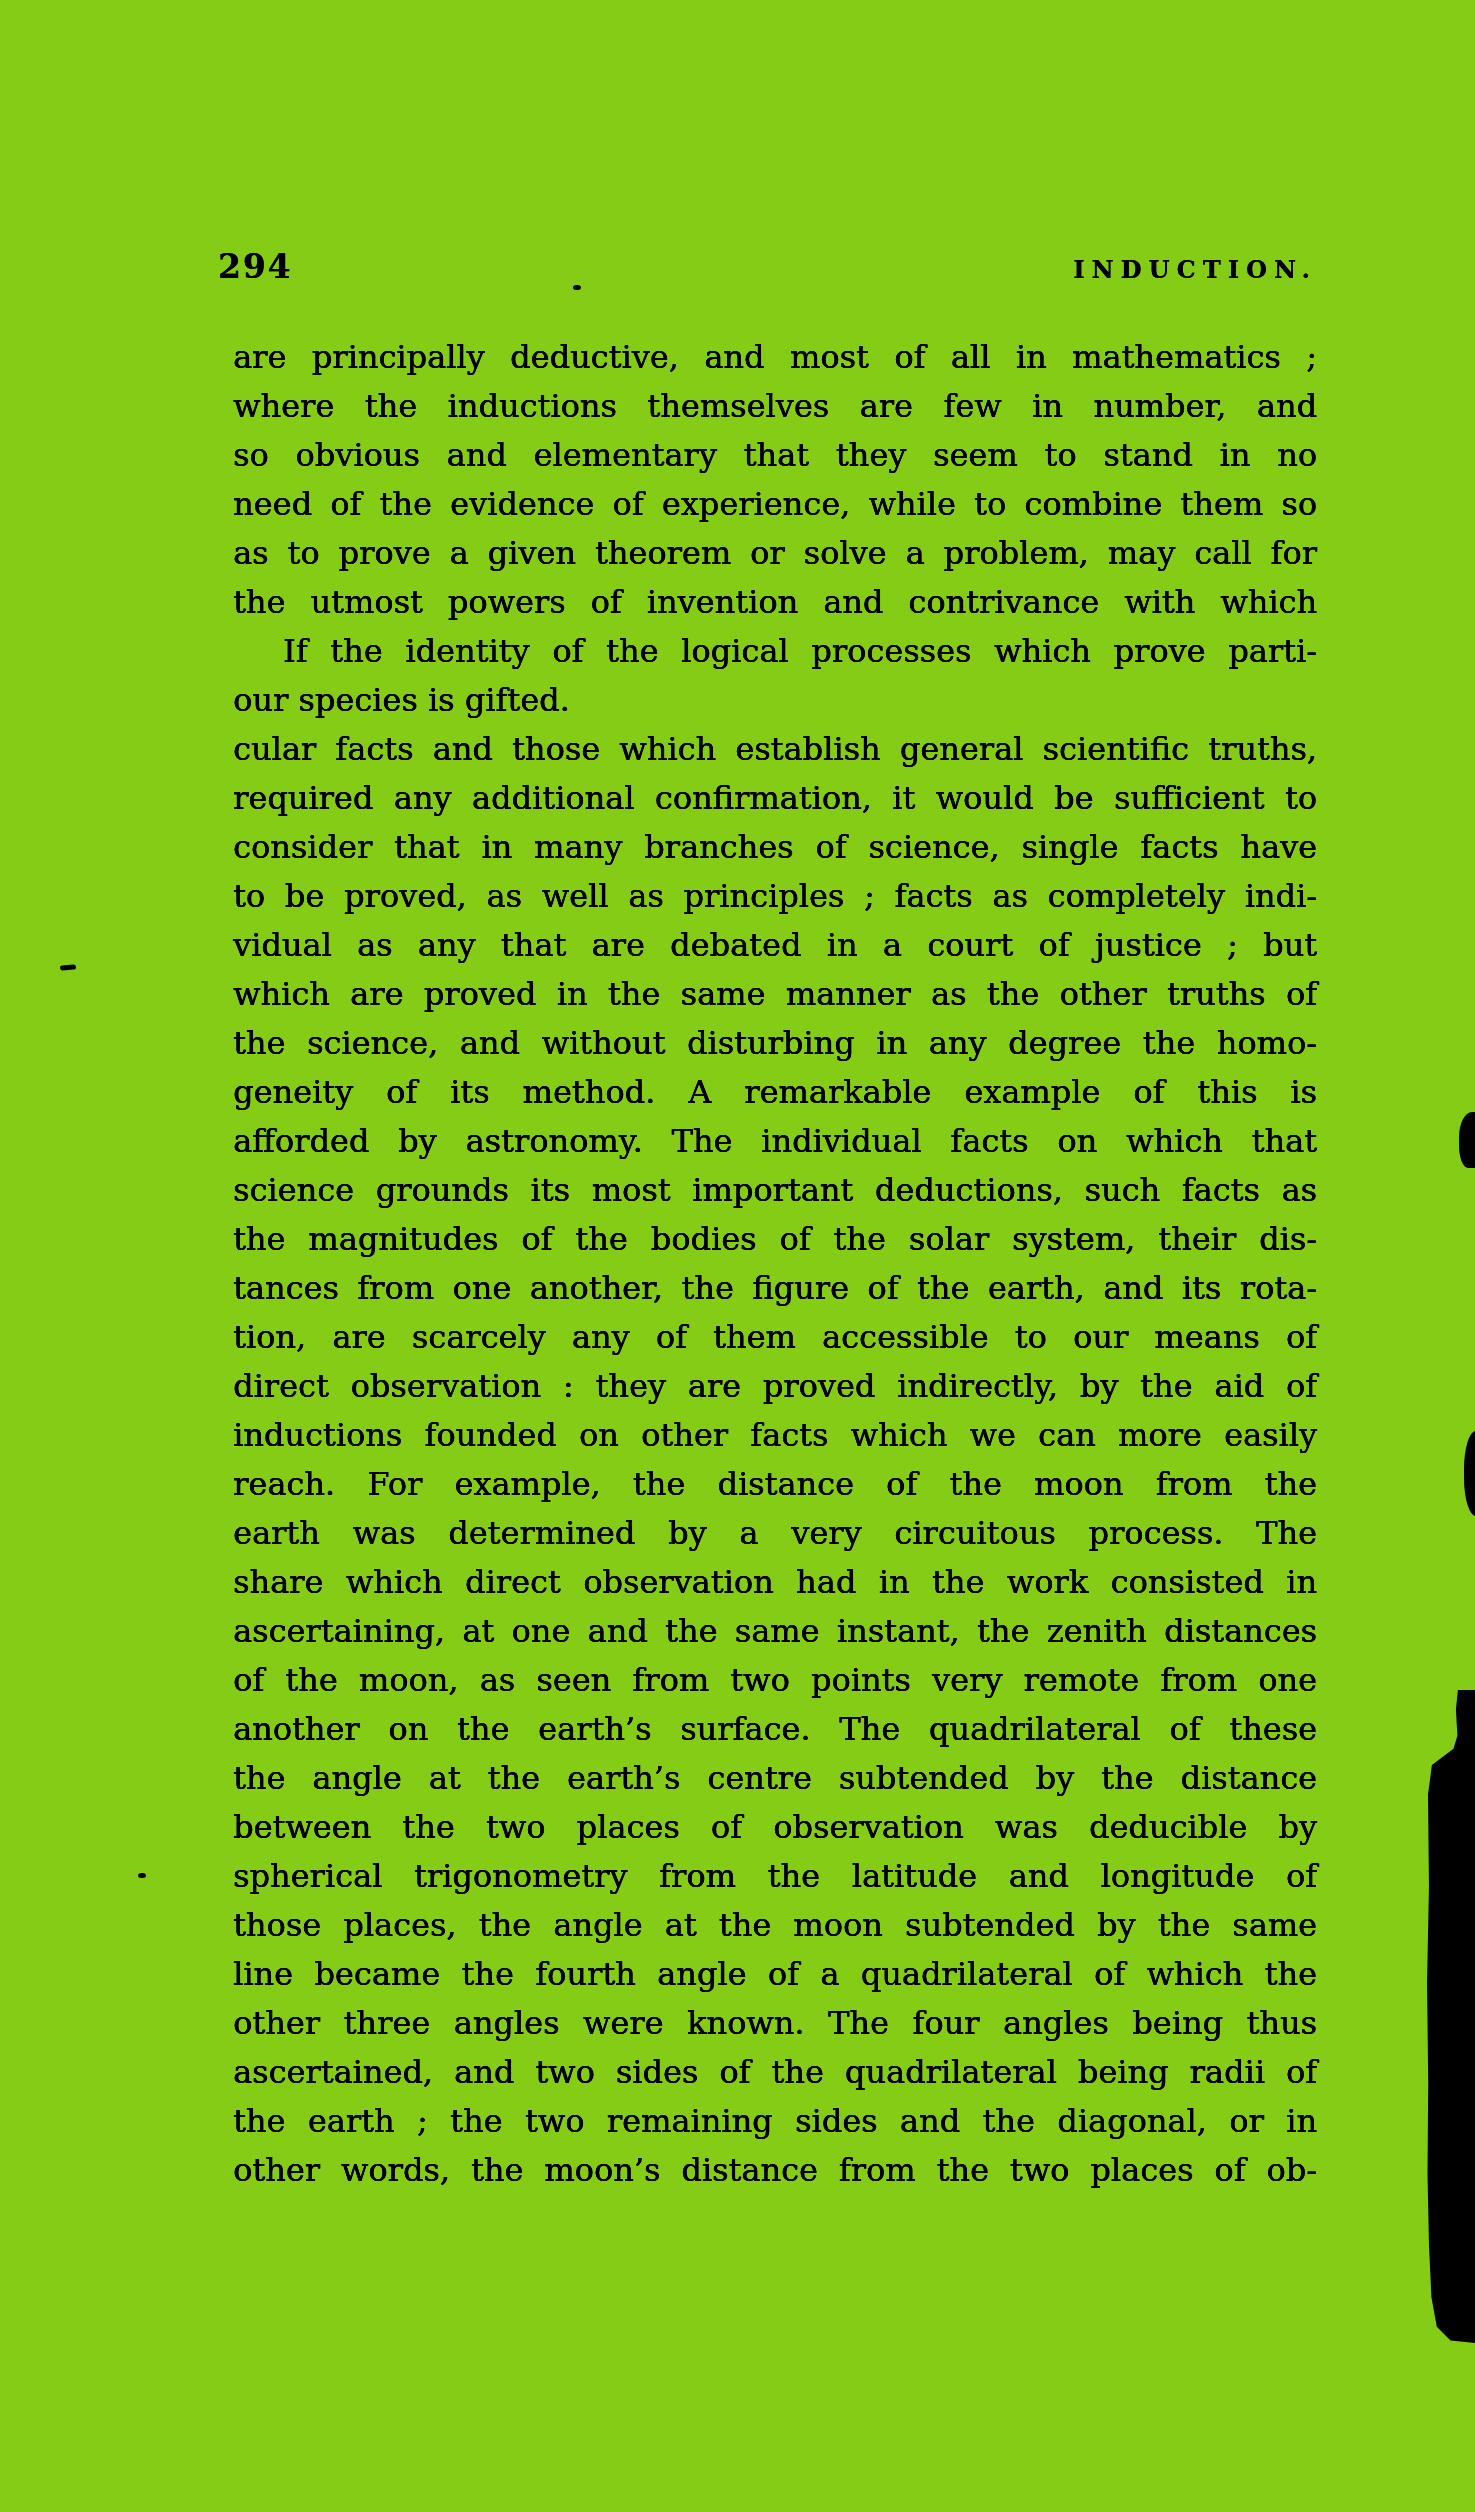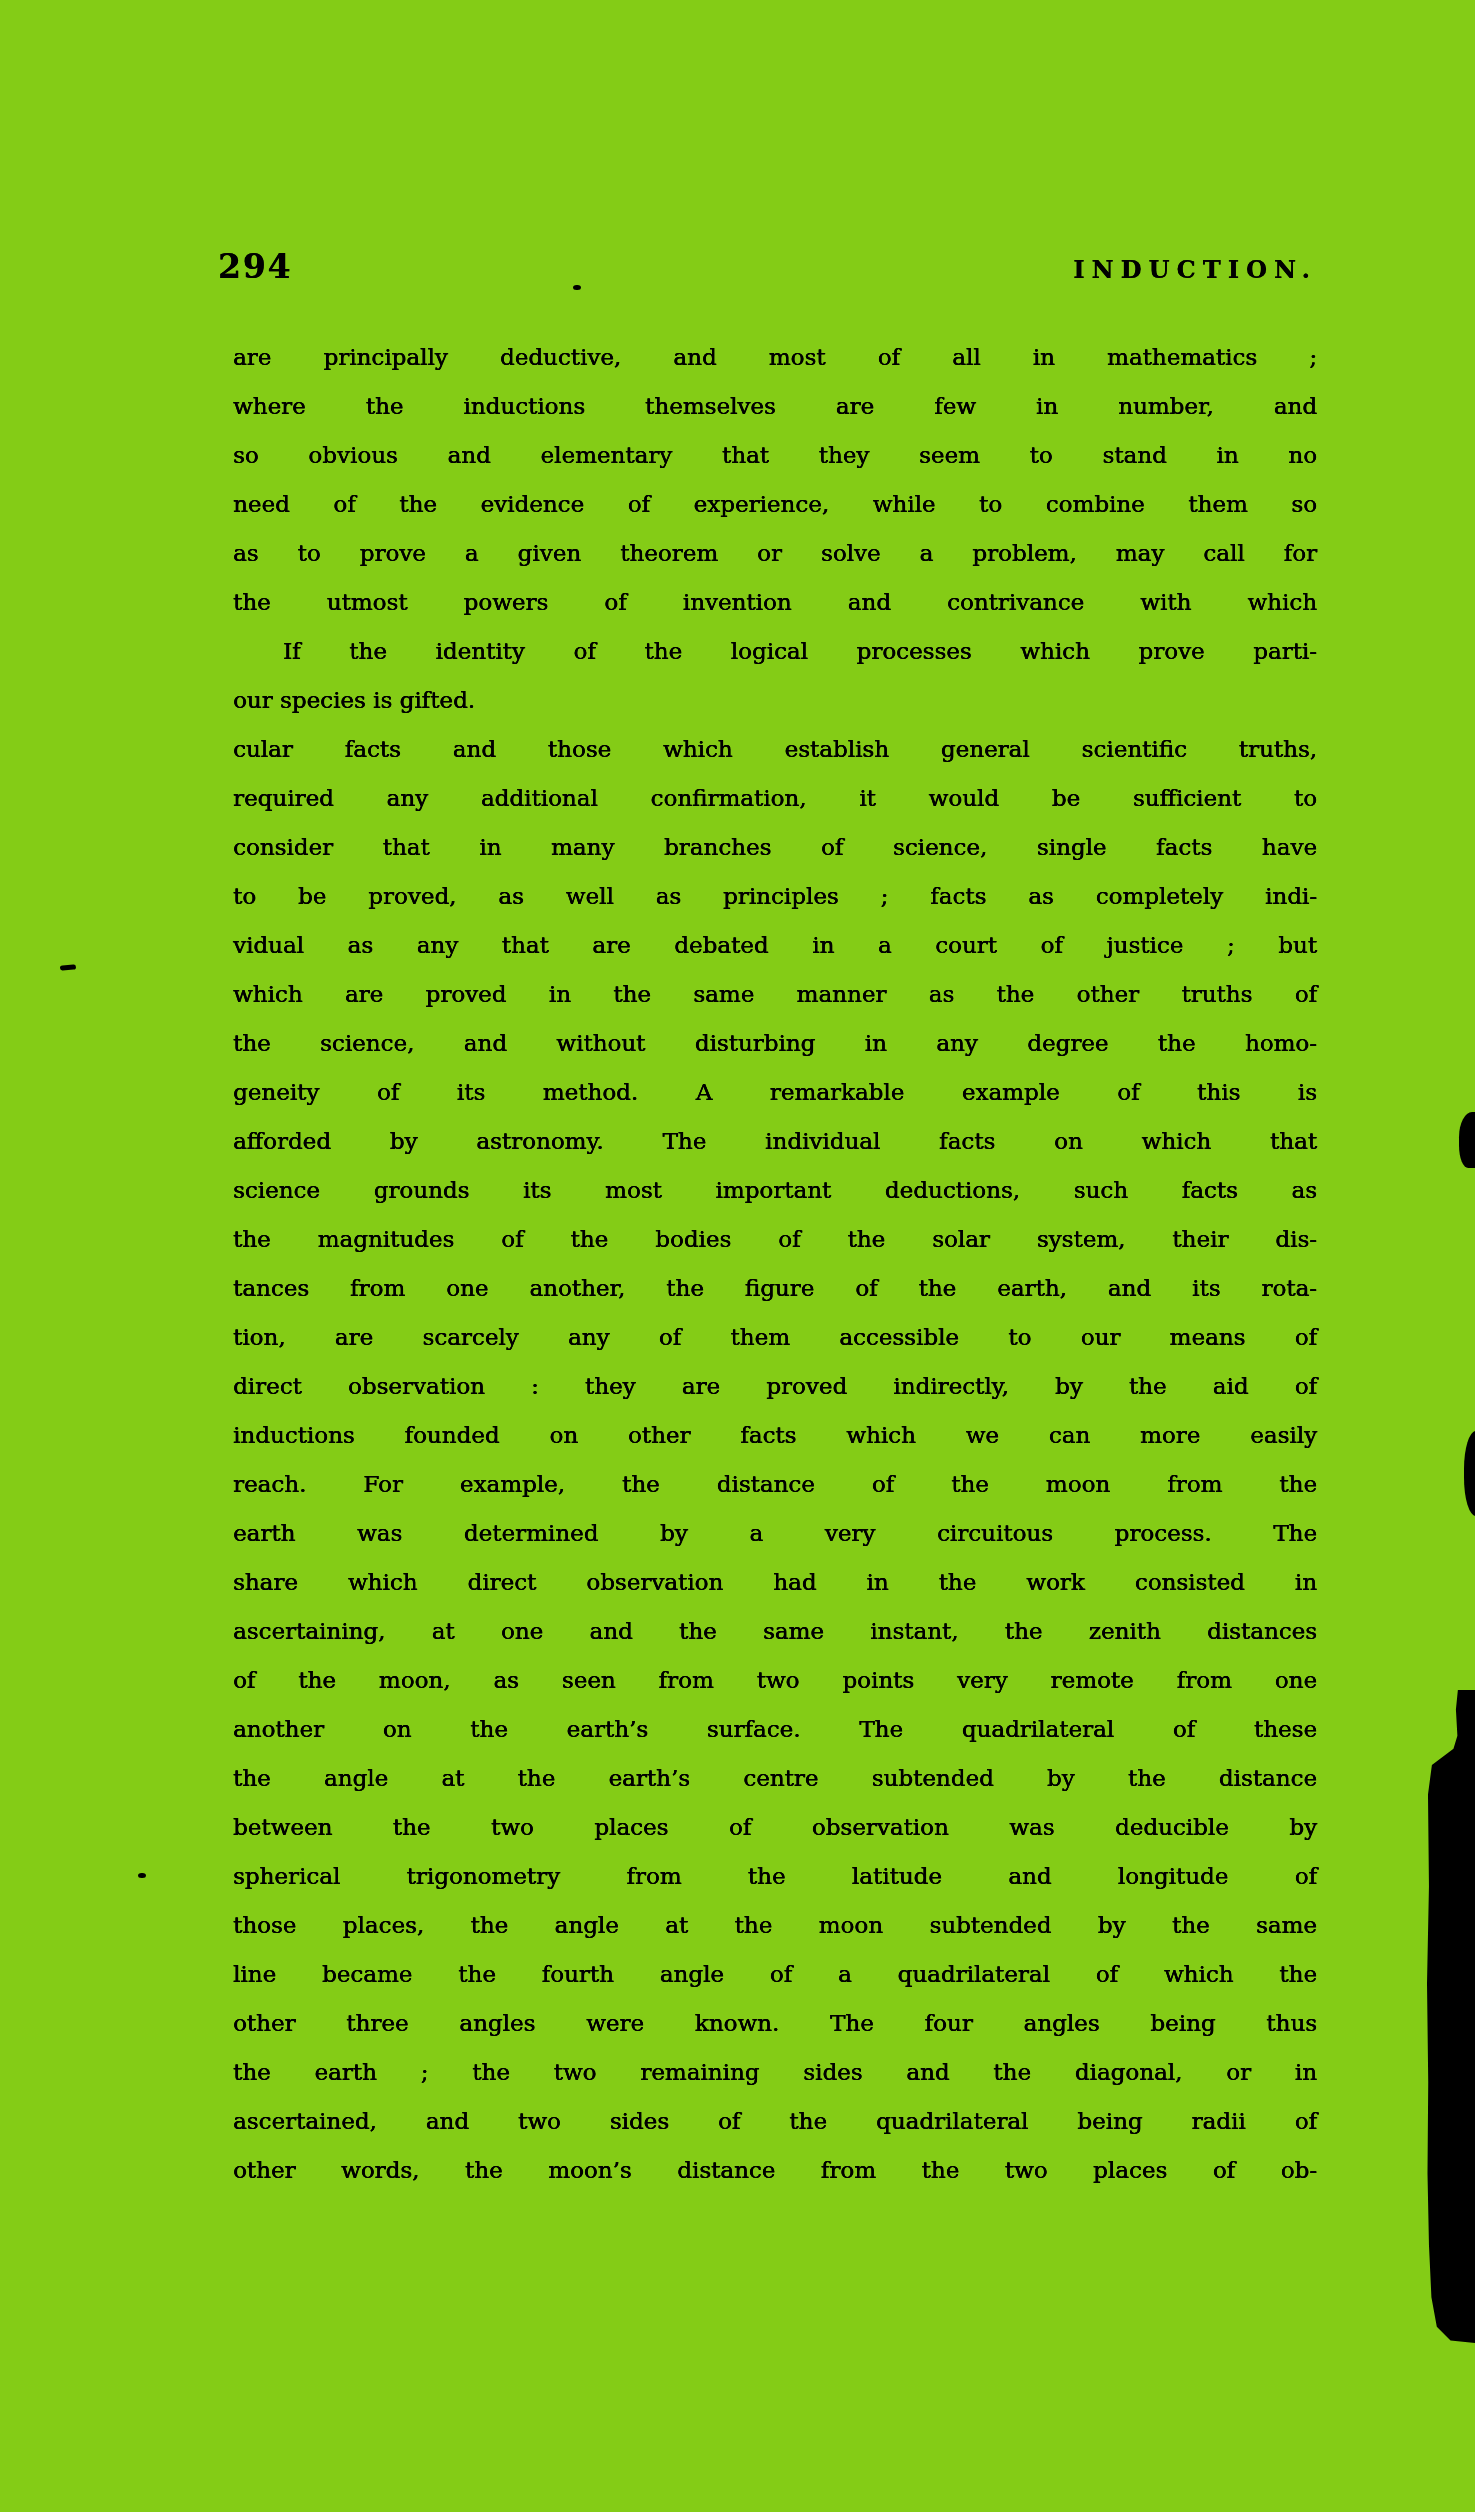--- a/index.html
+++ b/index.html
@@ -38,21 +38,21 @@
   }
   .body-text {
     position: absolute;
     left: 233px;
     top: 333px;
     width: 1084px;
   }
   .line {
     height: 49px;
     line-height: 49px;
-    font-size: 23px;
+    font-size: 32px;
     font-weight: 400;
     text-align: justify;
     text-align-last: justify;
     overflow: visible;
     white-space: normal;
     text-shadow: 0.4px 0 0 currentColor, 0 0.2px 0 currentColor;
   }
   .line.indent { text-indent: 50px; }
   .line.para-end { text-align-last: left; }
 
@@ -152,22 +152,22 @@
       <div class="line">share which direct observation had in the work consisted in</div>
       <div class="line">ascertaining, at one and the same instant, the zenith distances</div>
       <div class="line">of the moon, as seen from two points very remote from one</div>
       <div class="line">another on the earth’s surface. The quadrilateral of these</div>
       <div class="line">the angle at the earth’s centre subtended by the distance</div>
       <div class="line">between the two places of observation was deducible by</div>
       <div class="line">spherical trigonometry from the latitude and longitude of</div>
       <div class="line">those places, the angle at the moon subtended by the same</div>
       <div class="line">line became the fourth angle of a quadrilateral of which the</div>
       <div class="line">other three angles were known. The four angles being thus</div>
+      <div class="line">ascertained, and two sides of the quadrilateral being radii of</div>
       <div class="line">the earth ; the two remaining sides and the diagonal, or in</div>
-      <div class="line">ascertained, and two sides of the quadrilateral being radii of</div>
       <div class="line">other words, the moon’s distance from the two places of ob-</div>
     </div>
 
   <div class="ink-speck-header"></div>
   <div class="ink-dash-left"></div>
   <div class="ink-dot-left"></div>
   <div class="ink-blot-small"></div>
   <div class="ink-blot-curved"></div>
   <div class="scanner-edge-blob"></div>
 </div>

